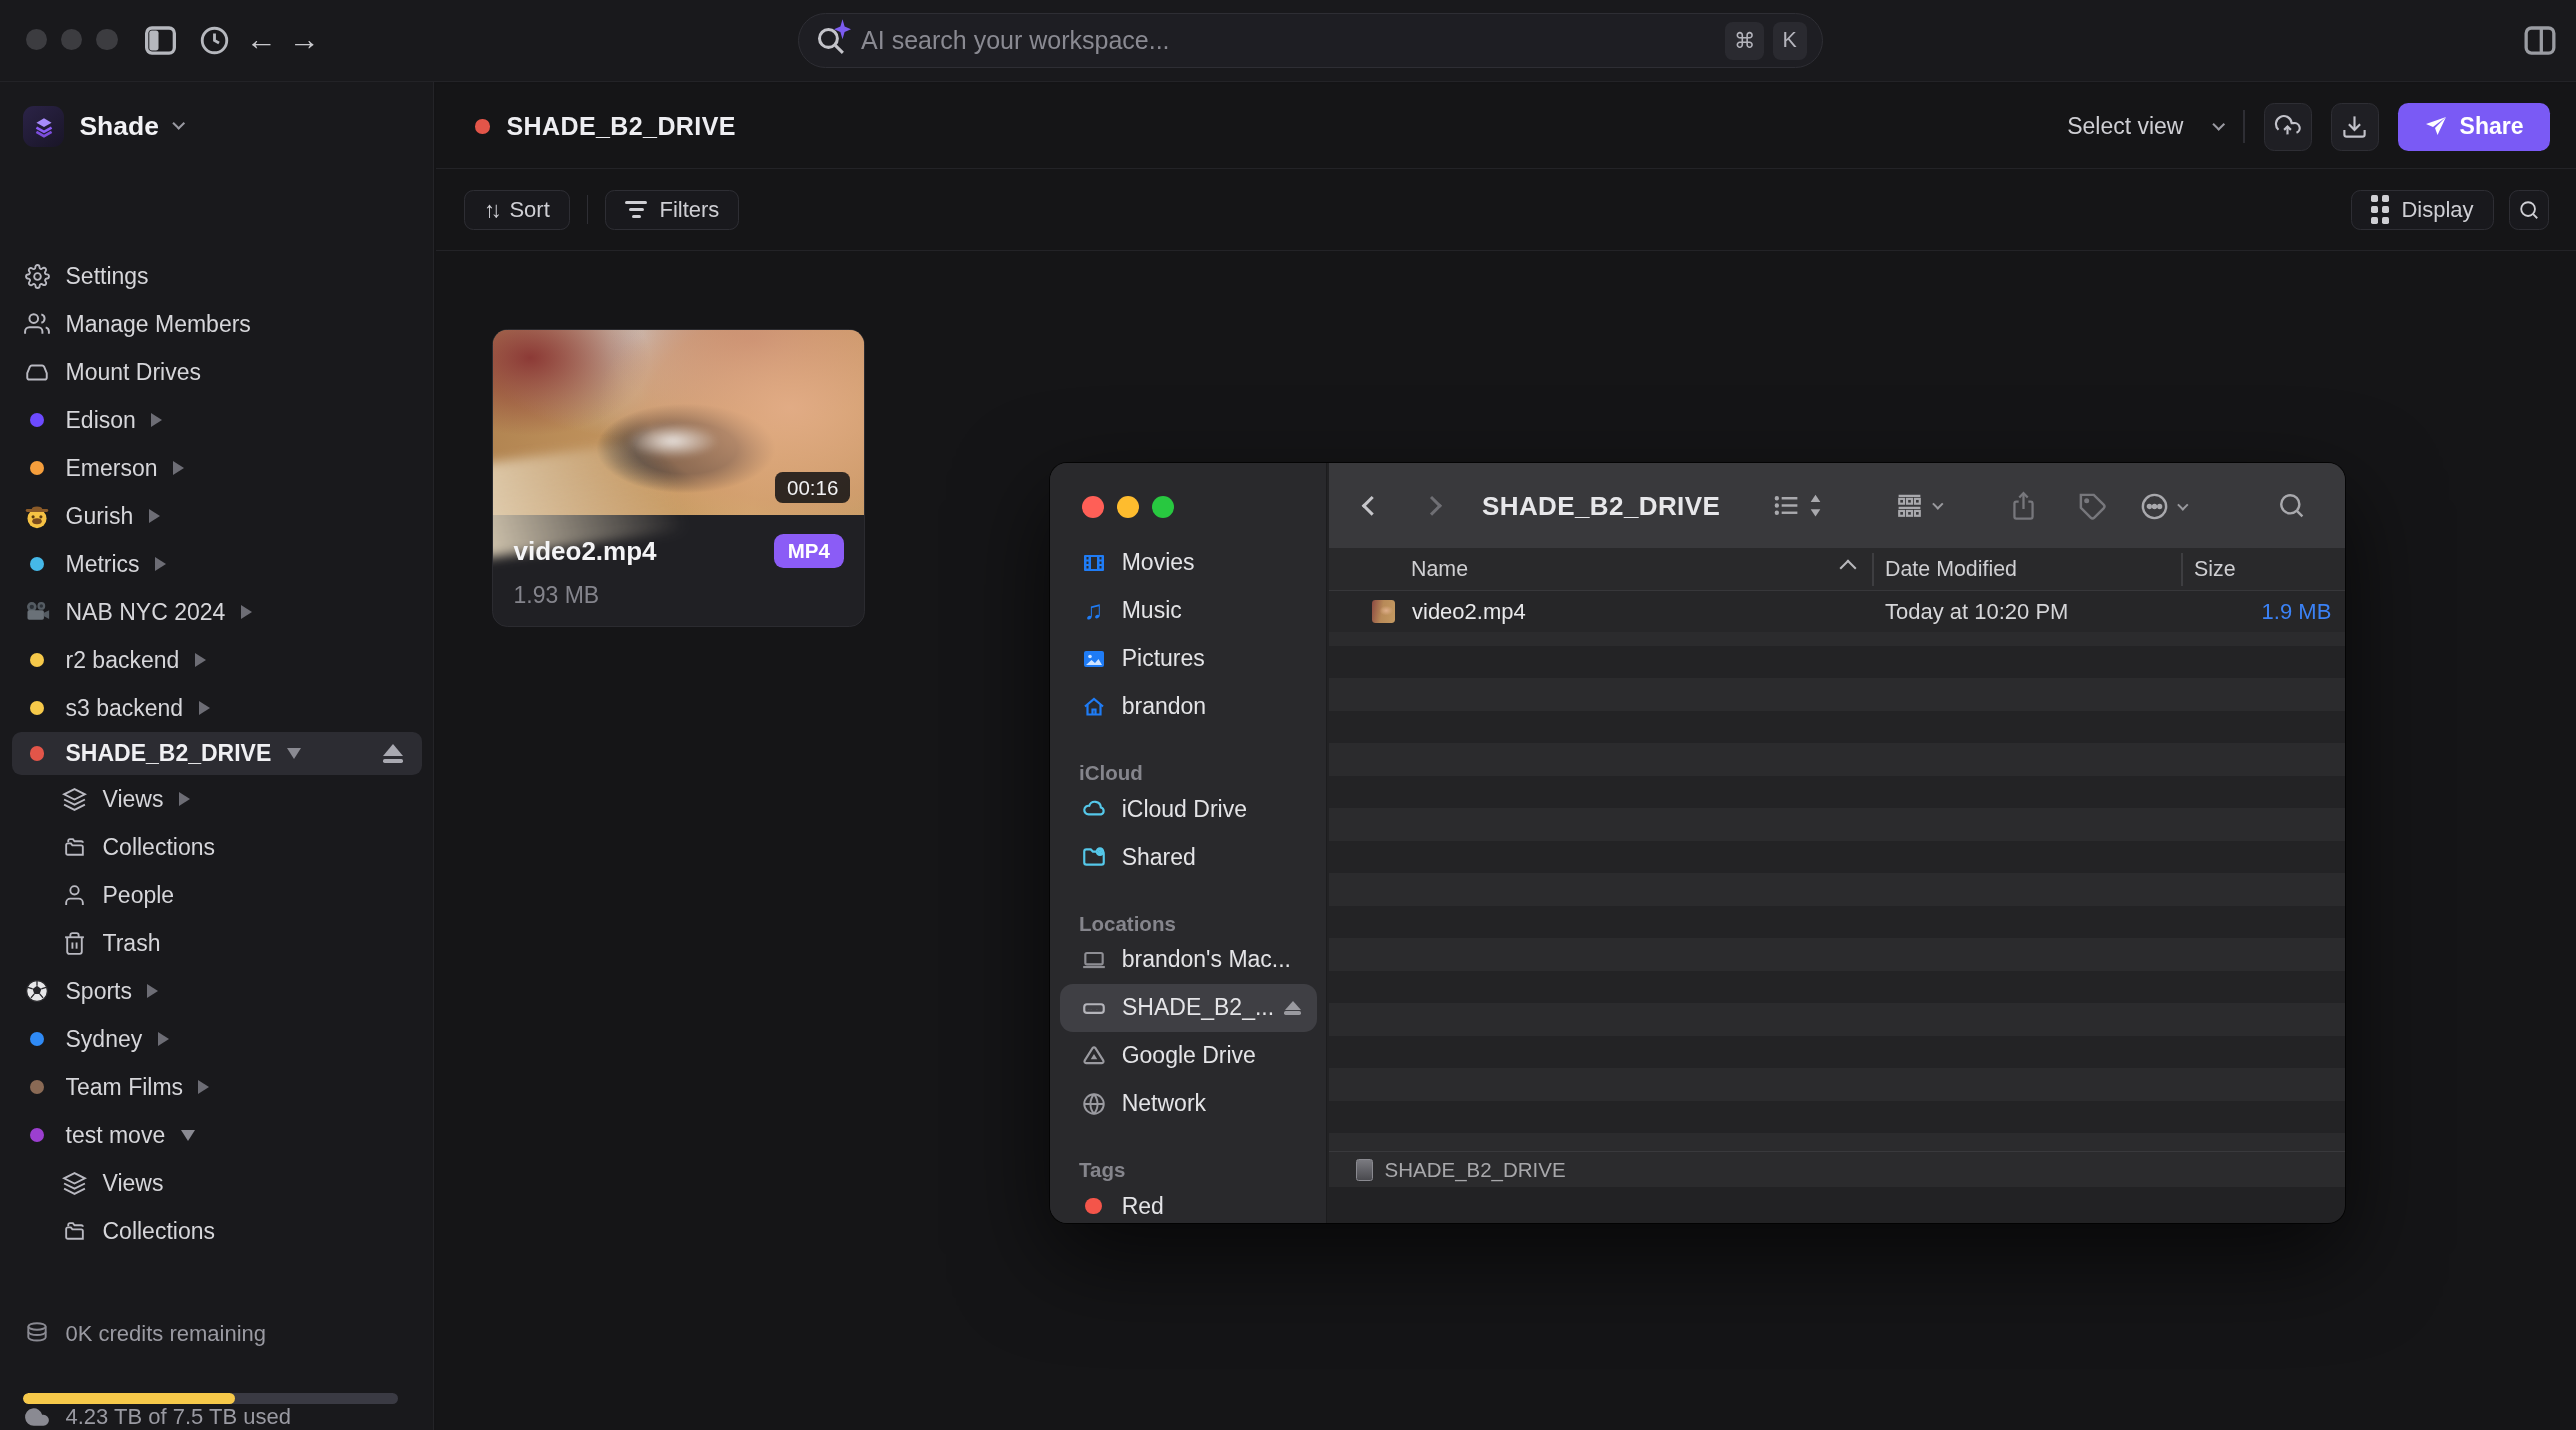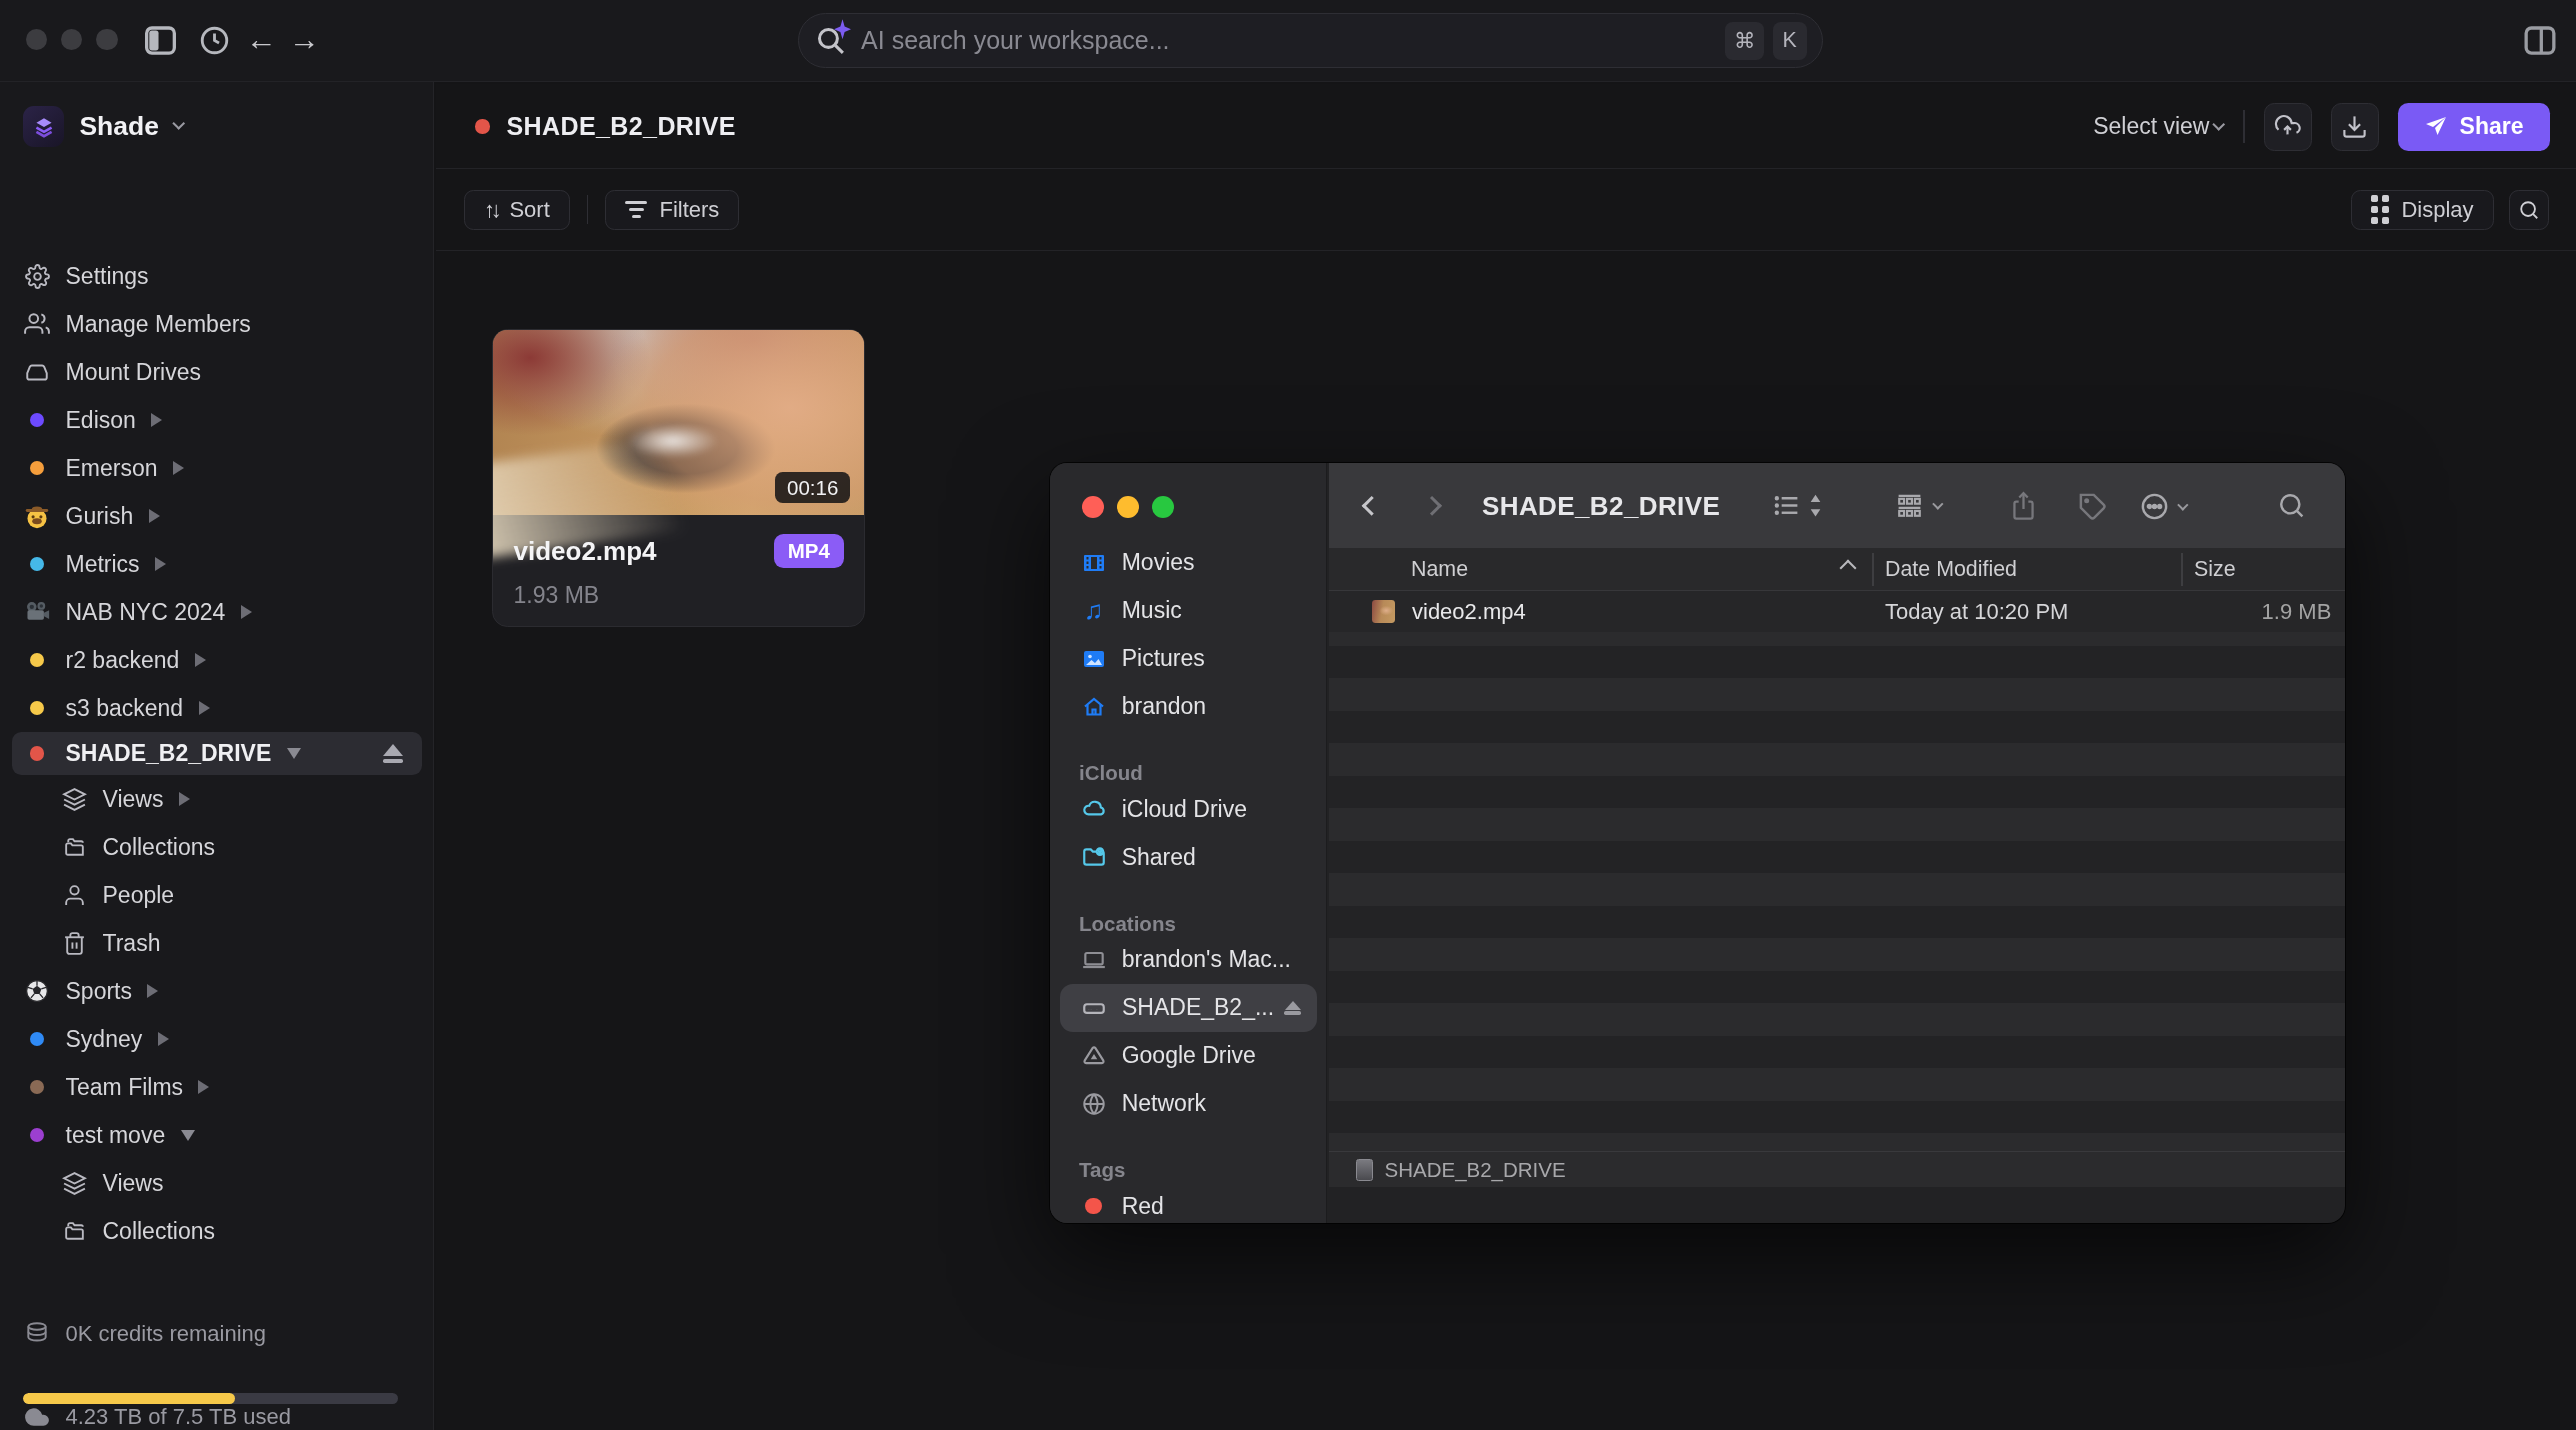--- a/index.html
+++ b/index.html
@@ -61,21 +61,21 @@
 
   
   .mini { width:26px; height:26px; display:block; }
 
   
   #main { position:absolute; left:436px; top:84px; width:2140px; height:1347px; background:#151517; }
   #main-header { position:absolute; left:0; top:0; width:2140px; height:85px; border-bottom:1.7px solid #232327; }
   .hdr-dot { width:14.5px; height:14.5px; border-radius:50%; background:#e25549; }
   #main-title { font-size:25px; font-weight:600; color:#ededf1; letter-spacing:0.4px; }
   #hdr-right { position:absolute; right:26.5px; top:0; height:85px; display:flex; align-items:center; gap:19px; }
-  .selview { display:flex; align-items:center; gap:5px; color:#cfcfd4; font-size:23px; }
+  .selview { display:flex; align-items:center; gap:31px; color:#cfcfd4; font-size:23px; }
   .vdiv { width:1.7px; height:33px; background:#2e2e34; }
   .sq-btn { width:48px; height:48px; border-radius:10.3px; background:#1f1f24; border:1.7px solid #2e2e34;
     display:flex; align-items:center; justify-content:center; color:#c2c2ca; }
   #share-btn { height:48px; padding:0 26px; border-radius:10.3px; background:#7a5af5; color:#fff;
     display:flex; align-items:center; gap:12px; font-size:23px; font-weight:600; }
 
   #main-toolbar { position:absolute; left:0; top:85px; width:2140px; height:82px; border-bottom:1.7px solid #232327; }
   .tool-btn { height:40px; border:1.7px solid #2e2e34; border-radius:9.4px; background:#19191d;
     display:flex; align-items:center; padding:0 19px; gap:12px; color:#cfcfd4; font-size:22px; }
   .filter-ico { display:flex; flex-direction:column; gap:4.3px; align-items:center; }
@@ -714,21 +714,21 @@
         <span class="abs" style="left:513px; top:13.7px; width:12px; height:12px; border-left:2.6px solid #b9b9bd; border-top:2.6px solid #b9b9bd; transform:rotate(45deg);"></span>
         <span class="col-div" style="left:543px;"></span>
         <span class="abs" style="left:556px;">Date Modified</span>
         <span class="col-div" style="left:852px;"></span>
         <span class="abs" style="left:865px;">Size</span>
       </div>
       <div id="f-row1">
         <span class="row-thumb"></span>
         <span style="margin-left:17px;">video2.mp4</span>
         <span class="abs" style="left:556px; color:#d6d6d9;">Today at 10:20 PM</span>
-        <span class="abs" style="right:13.7px; color:#a3a3a3;">1.9 MB</span>
+        <span class="abs" style="right:13.7px; color:#3b82f6;">1.9 MB</span>
       </div>
       <div id="f-status">
         <span class="status-drive"></span>
         <span style="margin-left:12px;">SHADE_B2_DRIVE</span>
       </div>
     </div>
   </div>
 </div>
 
 

